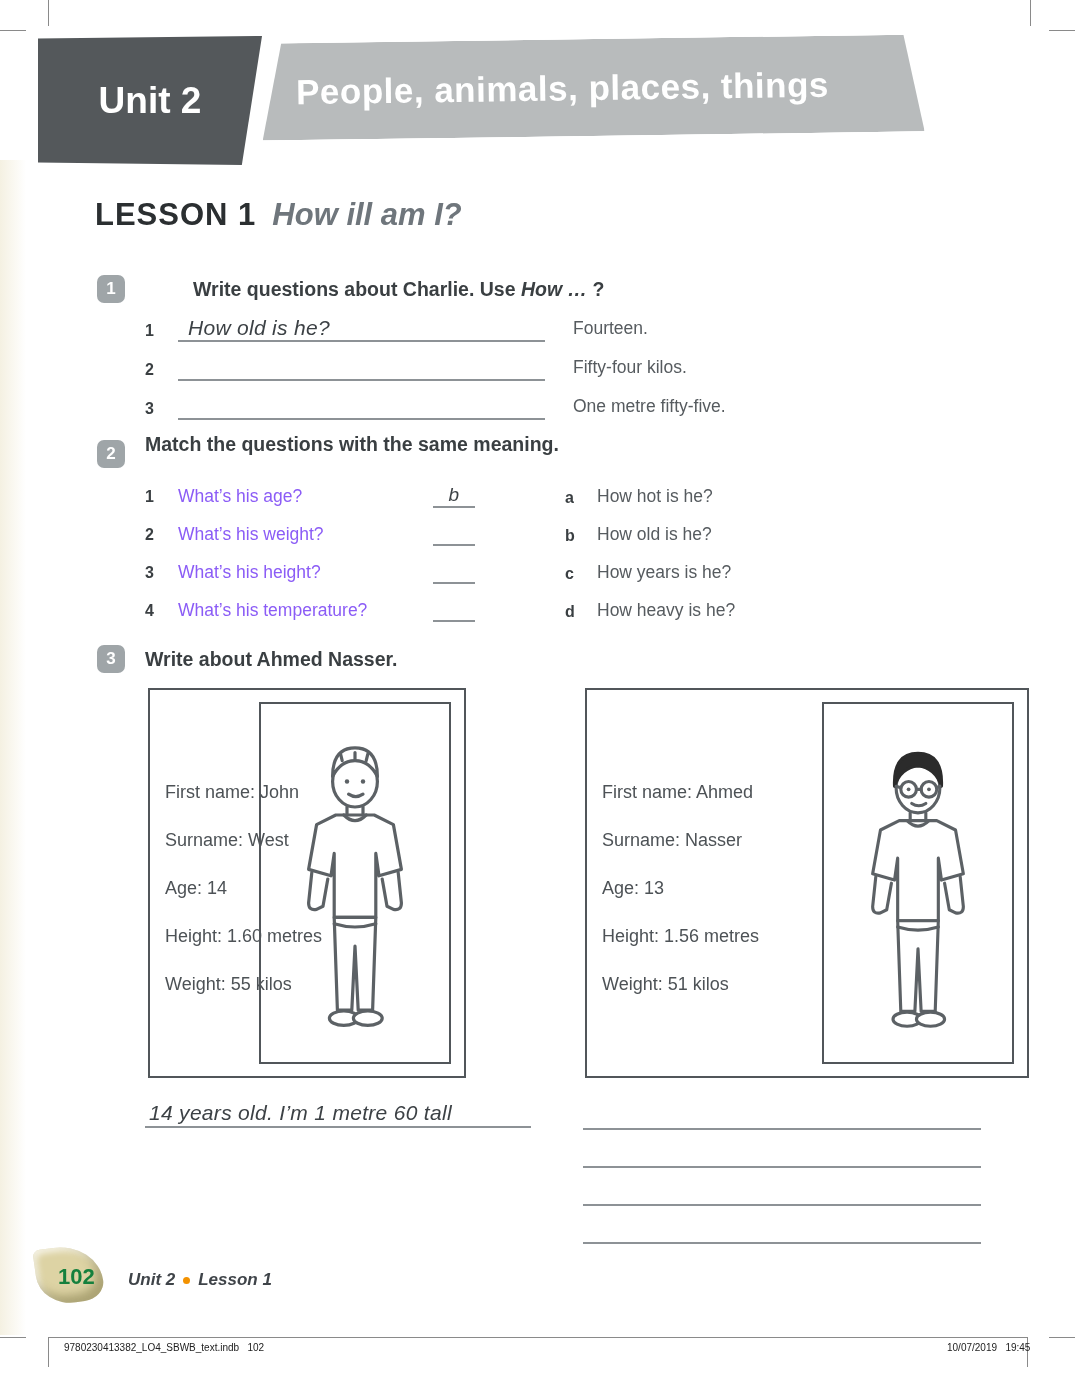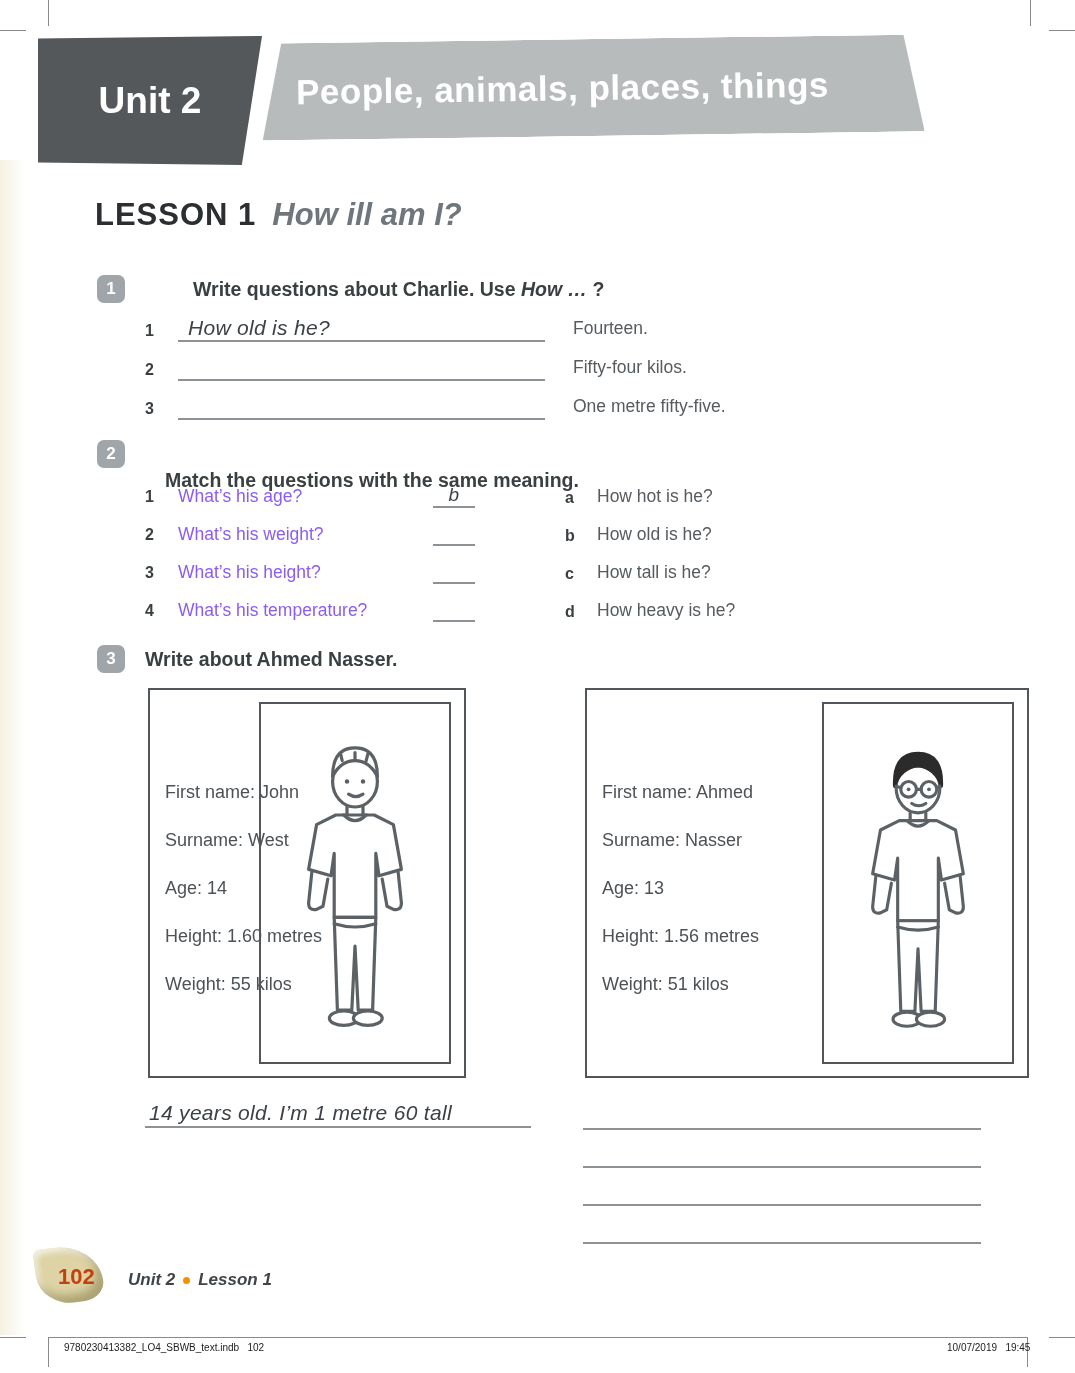--- a/index.html
+++ b/index.html
@@ -85,21 +85,21 @@
   .answers-right { left:583px; top:1092px; width:398px; }
   .bl { height:38px; border-bottom:2px solid #8d9296; }
 
   
   .curl {
     left:36px; top:1246px; width:66px; height:57px; background:#ddd3a4;
     border-radius:12% 75% 35% 60%;
     box-shadow:inset -6px -8px 10px rgba(110,105,55,.45), inset 3px 4px 6px rgba(255,255,255,.7);
     transform:rotate(-8deg);
   }
-  .page-num { left:58px; top:1264px; font-size:22px; font-weight:bold; color:#c2410c; }
+  .page-num { left:58px; top:1264px; font-size:22px; font-weight:bold; color:#15803d; }
   .unit-lesson { left:128px; top:1270px; display:flex; align-items:center; font-style:italic; font-weight:bold; font-size:17px; color:#3f4449; }
   .dot { width:7px; height:7px; border-radius:50%; background:#f39200; margin:0 8px; display:inline-block; }
   .print-text { top:1342px; font-size:10px; color:#222; }
 </style>
 </head>
 <body>
 
 <div class="page">
 
   <div class="mark v" style="left:48px; top:0; height:26px;"></div>
@@ -145,42 +145,42 @@
   </div>
   <div class="abs ex1-row" style="top:390px;">
     <span class="row-num">3</span>
     <span class="ans-line"><span class="handwrite"></span></span>
     <span class="prompt">One metre fifty-five.</span>
   </div>
 
   <div class="abs badge" style="left:97px; top:440px;">
     <span>2</span>
   </div>
-  <div class="abs instr" style="left:145px; top:469px;margin-left:20px;">Match the questions with the same meaning.</div>
+  <div class="abs instr" style="left:145px; top:433px;">Match the questions with the same meaning.</div>
 
   <div class="abs ex2-row" style="top:481px;">
     <span class="row-num">1</span>
     <span class="q-text">What’s his age?</span>
     <span class="match-line"><span class="handwrite">b</span></span>
     <span class="letter">a</span>
     <span class="opt-text">How hot is he?</span>
   </div>
   <div class="abs ex2-row" style="top:519px;">
     <span class="row-num">2</span>
     <span class="q-text">What’s his weight?</span>
     <span class="match-line"><span class="handwrite"></span></span>
     <span class="letter">b</span>
     <span class="opt-text">How old is he?</span>
   </div>
   <div class="abs ex2-row" style="top:557px;">
     <span class="row-num">3</span>
     <span class="q-text">What’s his height?</span>
     <span class="match-line"><span class="handwrite"></span></span>
     <span class="letter">c</span>
-    <span class="opt-text">How tall is he?</span>
+    <span class="opt-text">How years is he?</span>
   </div>
   <div class="abs ex2-row" style="top:595px;">
     <span class="row-num">4</span>
     <span class="q-text">What’s his temperature?</span>
     <span class="match-line"><span class="handwrite"></span></span>
     <span class="letter">d</span>
     <span class="opt-text">How heavy is he?</span>
   </div>
 
   <div class="abs badge" style="left:97px; top:645px;">

